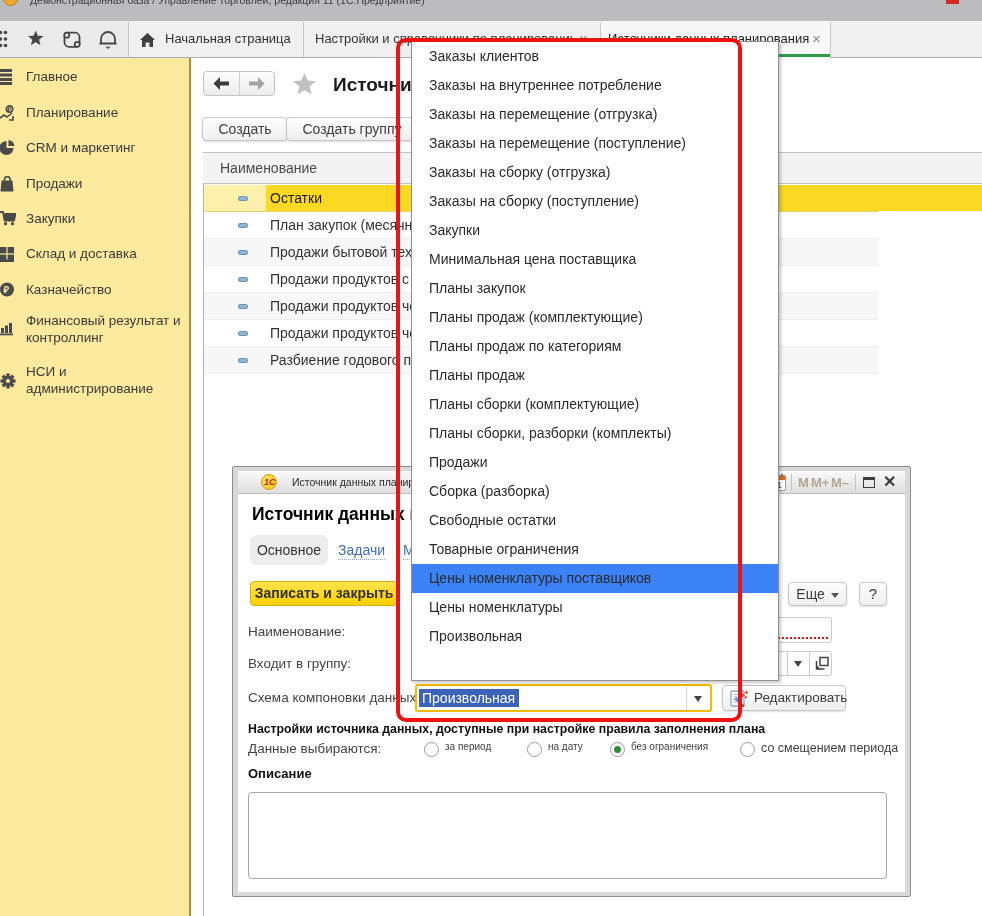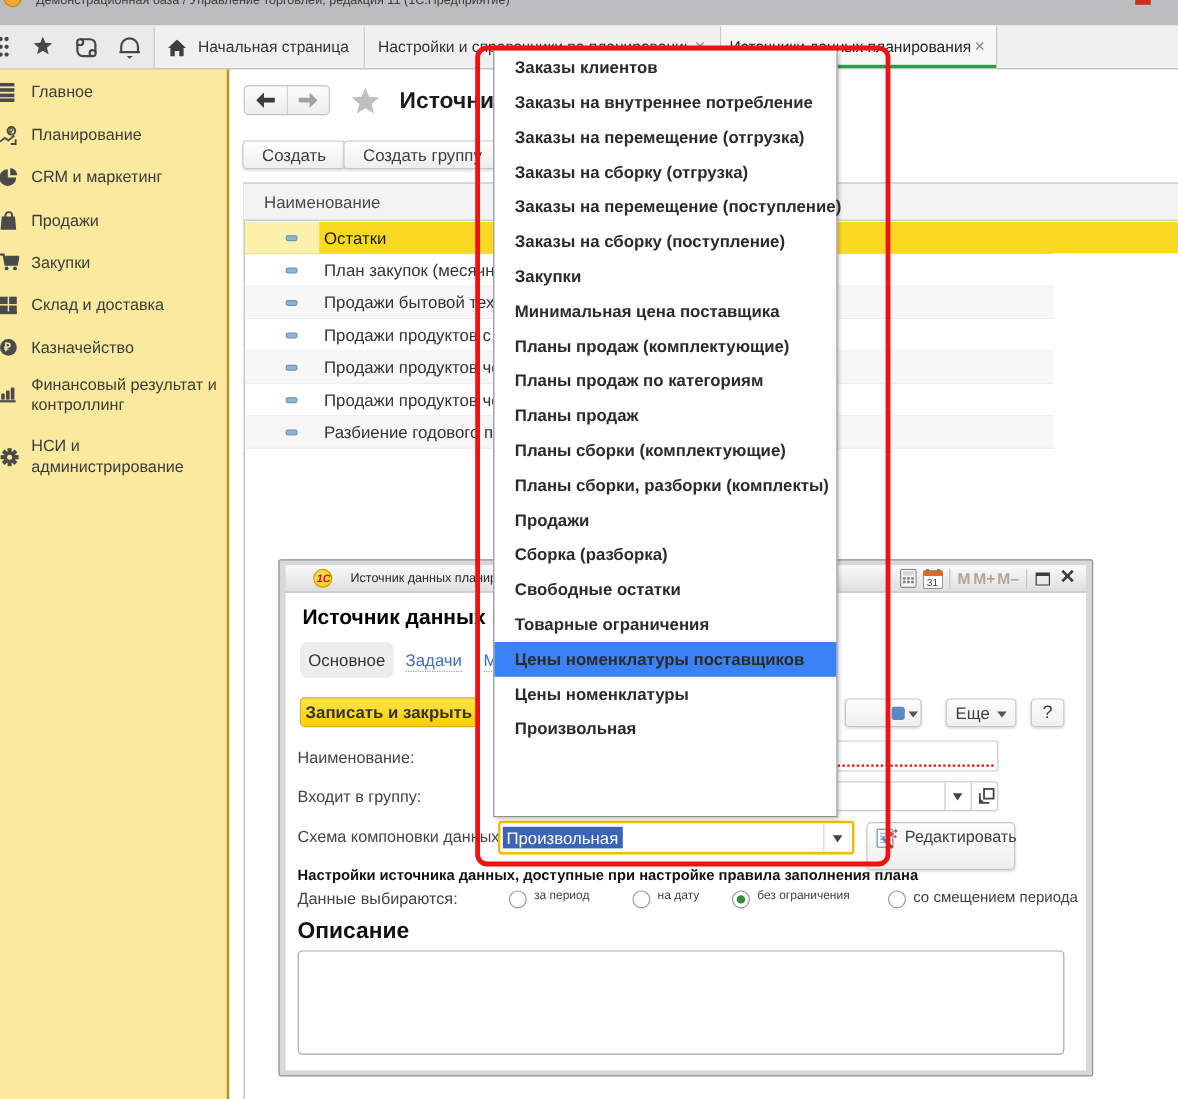--- a/index.html
+++ b/index.html
@@ -32,23 +32,23 @@
 #thead { position:absolute; left:203px; top:152px; width:779px; height:32px; background:#f3f3f3; border-top:1px solid #c2c2c2; border-bottom:1px solid #c2c2c2; }
 #thead span { position:absolute; left:17px; top:0; line-height:30px; font-size:14px; color:#4a4a4a; }
 .trow { position:absolute; left:204px; width:674px; height:27px; border-bottom:1px solid #ededed; }
 .trow .txt { position:absolute; left:66px; top:0; line-height:26px; font-size:14px; color:#333; white-space:nowrap; }
 .dash { position:absolute; left:34px; top:10.5px; width:10px; height:5px; background:#8fb5d3; border:1px solid #6e95b5; border-radius:2px; }
 
 #dialog { position:absolute; left:216px; top:466px; width:679px; height:431px; background:#d8d8d8; border:1px solid #8d8d8d; border-radius:2px;margin-left:16px; }
 #dtitle { position:absolute; left:5px; top:4px; width:667px; height:23px; background:linear-gradient(180deg,#fafafa,#dedede); border-bottom:1px solid #bdbdbd; }
 #dbody { position:absolute; left:5px; top:27px; width:667px; height:398px; background:#fff; }
 .dlabel { position:absolute; font-size:13.5px; color:#444; white-space:nowrap; }
-.dbold { position:absolute; font-size:19px; font-weight:700; color:#111; white-space:nowrap; }
-
-#popup { position:absolute; left:411px; top:41px; width:287px; height:640px; background:#fff; border:1px solid #909090; box-shadow:2px 2px 3px rgba(0,0,0,0.22); z-index:20;font-weight:bold; }
+.dbold { position:absolute; font-size:13px; font-weight:700; color:#111; white-space:nowrap; }
+
+#popup { position:absolute; left:411px; top:41px; width:368px; height:640px; background:#fff; border:1px solid #909090; box-shadow:2px 2px 3px rgba(0,0,0,0.22); z-index:20; }
 .pitem { height:29px; line-height:29px; padding-left:17px; font-size:14px; color:#2b2b2b; white-space:nowrap; }
 .psel { background:#3b82f6; }
 
 #redrect { position:absolute; left:396px; top:38px; width:346px; height:684px; border:4px solid #ee1212; border-radius:10px; z-index:30; }
 .radio { position:absolute; width:15px; height:15px; border:1px solid #9a9a9a; border-radius:50%; background:#fff; }
 .radio.sel::after { content:""; position:absolute; left:3px; top:3px; width:7px; height:7px; border-radius:50%; background:#2f8e3b; }
 .rlabel { position:absolute; font-size:10px; color:#3f3f3f; white-space:nowrap; }
 </style>
 </head>
 <body>
@@ -277,21 +277,21 @@
           <path d="M1.5 13 L5.5 13 L1.5 9 z" fill="#444"></path>
         </svg>
   </div>
   <div class="dlabel" style="left:10px;top:196px">Схема компоновки данных:</div>
   <div style="position:absolute;left:177px;top:190px;width:297px;height:28px;border:2px solid #f2bb00;border-radius:3px;background:#fff">
     <div style="position:absolute;left:2px;top:3px;width:100px;height:18px;background:#3b63b8"></div>
     <div style="position:absolute;left:5px;top:1px;line-height:22px;font-size:14px;color:#fff">Произвольная</div>
     <div style="position:absolute;left:269px;top:0;width:1px;height:24px;background:#d5d5d5"></div>
     <div style="position:absolute;left:277px;top:10px;width:0;height:0;border-left:4.5px solid transparent;border-right:4.5px solid transparent;border-top:6px solid #444"></div>
   </div>
-  <div class="btn" style="left:484px;top:191px;width:124px;height:40px;line-height:24px;text-align:left;padding-left:31px;font-size:13.5px">Редактировать
+  <div class="btn" style="left:484px;top:191px;width:124px;height:26px;line-height:24px;text-align:left;padding-left:31px;font-size:13.5px">Редактировать
     <svg class="abs" style="left:7px;top:3px" width="20" height="20" viewBox="0 0 20 20">
           <rect x="1" y="2" width="13" height="15" rx="1" fill="#fdfdfd" stroke="#88a6c4" stroke-width="1.3"></rect>
           <g stroke="#99b5cc" stroke-width="1.1">
             <path d="M3.5 5.5 h8 M3.5 8 h8 M3.5 10.5 h8 M3.5 13 h5"></path>
           </g>
           <path d="M4.5 10 l6 5.5 2.5 3 1.8-1.8 -3-2.5 -5.5-6 z" fill="#7a5c20"></path>
           <path d="M4.5 10 l6 5.5 1.2-1.2 -5.5-6 z" fill="#4d9be0"></path>
           <g fill="#e04420">
             <path d="M12.5 3.5 l0.9 1.7 1.7 0.9 -1.7 0.9 -0.9 1.7 -0.9 -1.7 -1.7 -0.9 1.7 -0.9 z"></path>
             <path d="M16.5 1.5 l0.7 1.3 1.3 0.7 -1.3 0.7 -0.7 1.3 -0.7 -1.3 -1.3 -0.7 1.3 -0.7 z"></path>
@@ -311,25 +311,26 @@
       <div class="rlabel" style="left:523px;top:247px;font-size:12.5px">со смещением периода</div>
   <div class="dbold" style="left:10px;top:272px">Описание</div>
   <div style="position:absolute;left:10px;top:298px;width:639px;height:87px;border:1px solid #a6a6a6;border-radius:4px"></div>
  </div>
 </div>
 
 <div id="popup">
  <div class="pitem">Заказы клиентов</div>
  <div class="pitem">Заказы на внутреннее потребление</div>
  <div class="pitem">Заказы на перемещение (отгрузка)</div>
+ <div class="pitem">Заказы на перемещение (поступление)</div>
  <div class="pitem">Заказы на сборку (отгрузка)</div>
- <div class="pitem">Заказы на перемещение (поступление)</div>
  <div class="pitem">Заказы на сборку (поступление)</div>
  <div class="pitem">Закупки</div>
  <div class="pitem">Минимальная цена поставщика</div>
+ <div class="pitem">Планы закупок</div>
  <div class="pitem">Планы продаж (комплектующие)</div>
  <div class="pitem">Планы продаж по категориям</div>
  <div class="pitem">Планы продаж</div>
  <div class="pitem">Планы сборки (комплектующие)</div>
  <div class="pitem">Планы сборки, разборки (комплекты)</div>
  <div class="pitem">Продажи</div>
  <div class="pitem">Сборка (разборка)</div>
  <div class="pitem">Свободные остатки</div>
  <div class="pitem">Товарные ограничения</div>
  <div class="pitem psel">Цены номенклатуры поставщиков</div>

